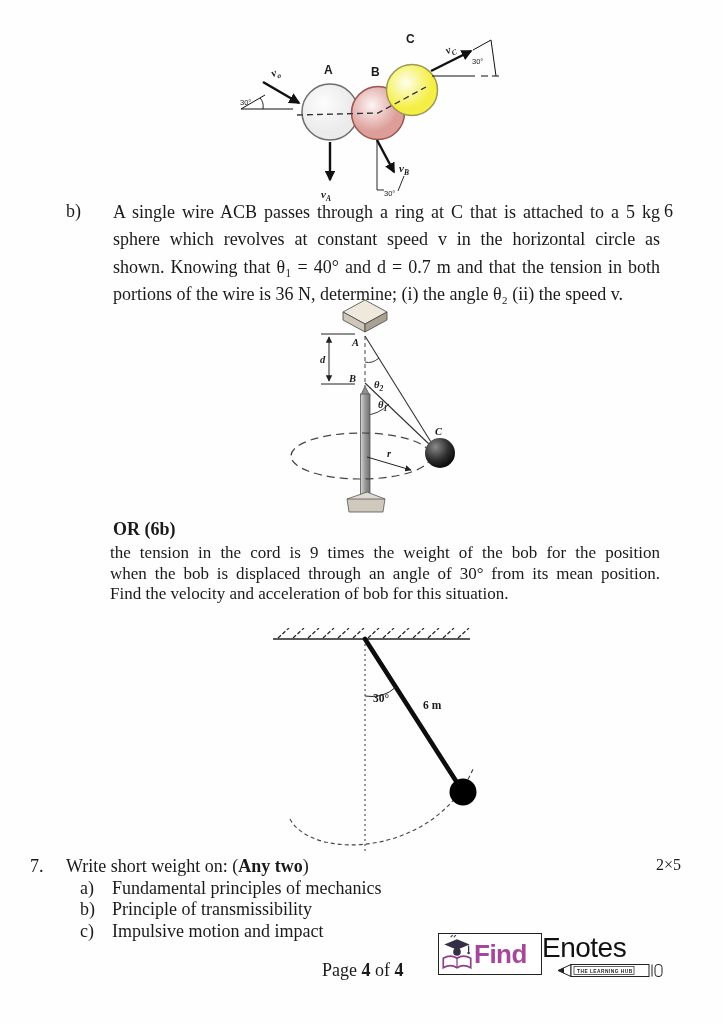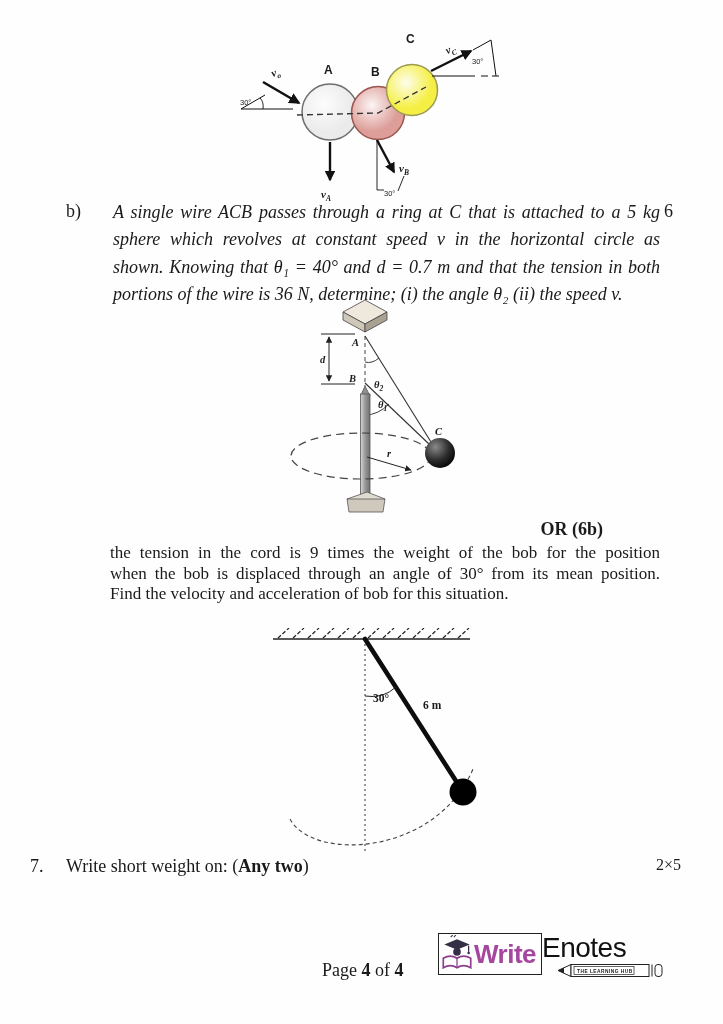--- a/index.html
+++ b/index.html
@@ -2,25 +2,25 @@
 <html><head>
 <meta charset="utf-8">
 <style>
   html,body{margin:0;padding:0;background:#ffffff;}
   .page{position:relative;width:723px;height:1024px;background:#fefefe;overflow:hidden;
         font-family:"Liberation Serif","DejaVu Serif",serif;color:#1a1a1a;}
   .abs{position:absolute;}
   
   .qlabel{font-size:18px;}
   .marks{font-size:18px;}
-  .q6b-text{left:113px;top:199px;width:547px;font-size:18px;line-height:27.4px;font-style:italic;}
+  .q6b-text{left:113px;top:199px;width:547px;font-size:18px;line-height:27.4px;}
   .or-text{left:110px;top:543px;width:550px;font-size:17px;line-height:20.7px;}
   .tline{white-space:nowrap;}
   .jline{text-align:justify;text-align-last:justify;}
-  .or-heading{left:113px;top:519px;width:490px;text-align:right;font-weight:bold;font-size:18px;}
+  .or-heading{left:113px;top:519px;width:490px;text-align:left;font-weight:bold;font-size:18px;}
   
   .q7-num{left:30px;top:856px;font-size:18px;}
   .q7-prompt{left:66px;top:856px;font-size:18px;white-space:nowrap;}
   .q7-marks{left:656px;top:856px;font-size:16px;}
   .q7-items{left:80px;top:878px;font-size:18px;line-height:21.4px;}
   .q7-item-label{display:inline-block;width:32px;}
   
   .footer-page{left:322px;top:960px;font-size:18px;}
   .footer-page b{font-weight:bold;}
   .logo{left:438px;top:930px;width:228px;height:52px;}
@@ -211,38 +211,43 @@
     <circle cx="223" cy="164" r="13.5" fill="#000"></circle>
 
     <path d="M 125,68 Q 143,71 156,59" fill="none" stroke="#222" stroke-width="1"></path>
     <text class="bigang" x="133" y="74">30°</text>
     <text class="bigang" x="183" y="81">6 m</text>
   </svg>
 
   <span class="abs q7-num">7.</span>
   <span class="abs q7-prompt"><span>Write short weight on: (</span><b>Any two</b><span>)</span></span>
   <span class="abs marks q7-marks">2×5</span>
+  <div class="abs q7-items">
+    <div class="tline"><span class="q7-item-label">a)</span><span>Fundamental principles of mechanics</span></div>
+    <div class="tline"><span class="q7-item-label">b)</span><span>Principle of transmissibility</span></div>
+    <div class="tline"><span class="q7-item-label">c)</span><span>Impulsive motion and impact</span></div>
+  </div>
 
   <div class="abs footer-page">
     <span>Page</span> <b>4</b>
     <span>of</span> <b>4</b>
   </div>
 
   <div class="abs logo">
     <div class="logo-box">
       <svg style="position:absolute;left:1px;top:1px;" width="34" height="38" viewBox="0 0 32 36">
         <path d="M10,2 l2,-2 M13,2 l2,-2" stroke="#342f45" stroke-width="1"></path>
         <polygon points="4,9 16,4 28,9 16,14" fill="#342f45"></polygon>
         <polyline points="27,10 27,16" fill="none" stroke="#342f45" stroke-width="1.2"></polyline>
         <circle cx="27" cy="17" r="1.2" fill="#342f45"></circle>
         <circle cx="16" cy="16" r="3.6" fill="#342f45"></circle>
         <path d="M3,22 C8,19 13,20 16,22 C19,20 24,19 29,22 L29,31 C24,28 19,29 16,31 C13,29 8,28 3,31 Z" fill="#ffffff" stroke="#8d3f8d" stroke-width="1.6"></path>
         <line x1="16" y1="22" x2="16" y2="31" stroke="#8d3f8d" stroke-width="1.2"></line>
       </svg>
-      <span class="logo-mero">Write</span>
+      <span class="logo-mero">Find</span>
     </div>
     <span class="logo-enotes">Enotes</span>
     <svg style="position:absolute;left:118px;top:32px;" width="108" height="17" viewBox="0 0 108 17">
       <polygon points="2,8.5 15,2.5 15,14.5" fill="#ffffff" stroke="#222" stroke-width="1"></polygon>
       <polygon points="2,8.5 8,5.7 8,11.3" fill="#222"></polygon>
       <rect x="15" y="2.5" width="78" height="12" fill="#ffffff" stroke="#222" stroke-width="1"></rect>
       <rect x="18" y="4.5" width="60" height="8" fill="none" stroke="#222" stroke-width="0.7"></rect>
       <text class="tagline" x="21" y="10.8">THE LEARNING HUB</text>
       <line x1="96" y1="2.5" x2="96" y2="14.5" stroke="#222" stroke-width="1"></line>
       <rect x="99" y="2.5" width="7" height="12" rx="3" fill="#ffffff" stroke="#222" stroke-width="1"></rect>

